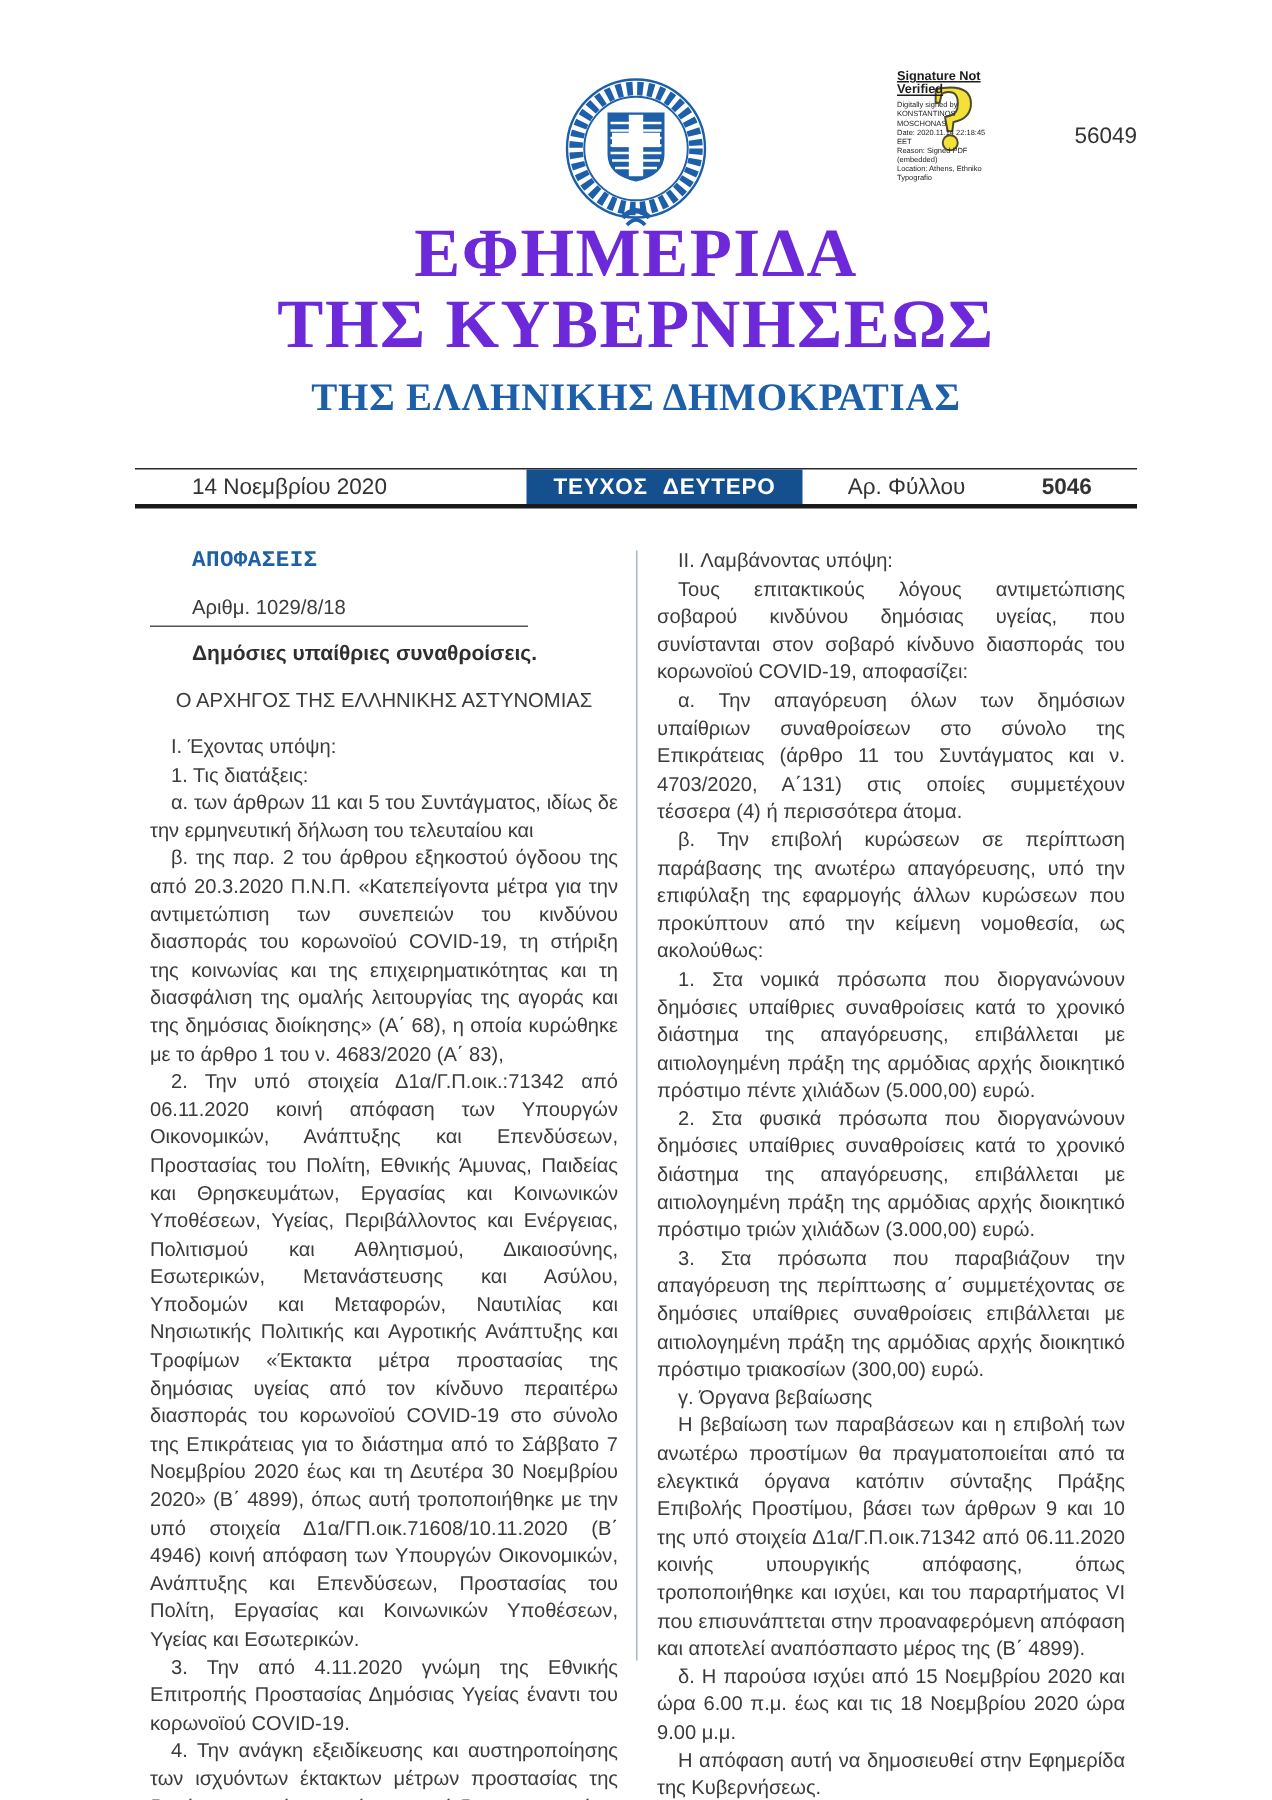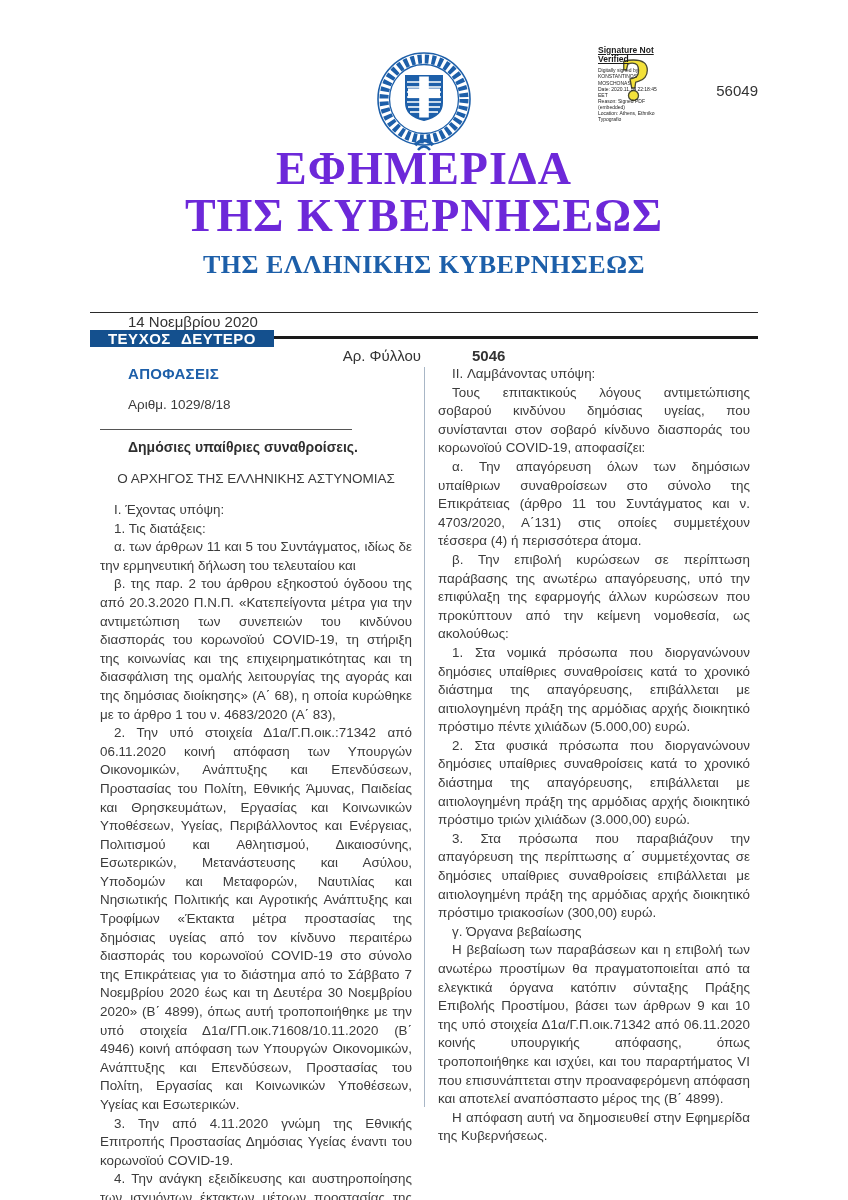--- a/index.html
+++ b/index.html
@@ -95,21 +95,20 @@
     position: absolute;
     top: 312px;
     left: 90px;
     width: 668px;
     height: 27px;
     border-top: 1.5px solid #2a2a2a;
     border-bottom: 3px solid #1a1a1a;
     display: flex;
     align-items: stretch;
     font-size: 15px;
-    flex-direction: column;
   }
   .infobar .cell-left {
     flex: 1;
     display: flex;
     align-items: center;
     padding-left: 38px;
     color: #333;
   }
   .infobar .cell-issue {
     width: 184px;
@@ -151,26 +150,27 @@
   .col-left { left: 0; }
   .col-right { left: 338px; }
 
   .sec-head {
     color: #1d5fa9;
     font-weight: bold;
     font-size: 15px;
     letter-spacing: 0.3px;
     padding-left: 28px;
     margin-bottom: 15px;
+    font-family: Liberation Mono, monospace;
   }
   .num-line {
     font-size: 13.5px;
     color: #3b3b3b;
     padding-left: 28px;
-    padding-bottom: 17px;
+    padding-bottom: 5px;
     border-bottom: 1.2px solid #555;
     width: 252px;
     margin-bottom: 9px;
   }
   .subject {
     font-weight: bold;
     font-size: 14px;
     color: #2f2f2f;
     padding-left: 28px;
     margin-bottom: 16px;
@@ -234,21 +234,21 @@
 Location: Athens, Ethniko
 Typografio</div>
   </div>
 
   <div class="page-number">56049</div>
 
   <div class="masthead">
     <div class="line1">ΕΦΗΜΕΡΙΔΑ</div>
     <div class="line2">ΤΗΣ ΚΥΒΕΡΝΗΣΕΩΣ</div>
   </div>
-  <div class="subtitle">ΤΗΣ ΕΛΛΗΝΙΚΗΣ ΚΥΒΕΡΝΗΣΕΩΣ</div>
+  <div class="subtitle">ΤΗΣ ΕΛΛΗΝΙΚΗΣ ΔΗΜΟΚΡΑΤΙΑΣ</div>
 
   <div class="infobar">
     <div class="cell-left">14 Νοεμβρίου 2020</div>
     <div class="cell-issue">ΤΕΥΧΟΣ ΔΕΥΤΕΡΟ</div>
     <div class="cell-right">
       <span>Αρ. Φύλλου</span>
       <b>5046</b>
     </div>
   </div>
 
@@ -272,18 +272,19 @@
     <div class="col col-right">
       <p class="body">II. Λαμβάνοντας υπόψη:</p>
       <p class="body">Τους επιτακτικούς λόγους αντιμετώπισης σοβαρού κινδύνου δημόσιας υγείας, που συνίστανται στον σοβαρό κίνδυνο διασποράς του κορωνοϊού COVID-19, αποφασίζει:</p>
       <p class="body">α. Την απαγόρευση όλων των δημόσιων υπαίθριων συναθροίσεων στο σύνολο της Επικράτειας (άρθρο 11 του Συντάγματος και ν. 4703/2020, Α΄131) στις οποίες συμμετέχουν τέσσερα (4) ή περισσότερα άτομα.</p>
       <p class="body">β. Την επιβολή κυρώσεων σε περίπτωση παράβασης της ανωτέρω απαγόρευσης, υπό την επιφύλαξη της εφαρμογής άλλων κυρώσεων που προκύπτουν από την κείμενη νομοθεσία, ως ακολούθως:</p>
       <p class="body">1. Στα νομικά πρόσωπα που διοργανώνουν δημόσιες υπαίθριες συναθροίσεις κατά το χρονικό διάστημα της απαγόρευσης, επιβάλλεται με αιτιολογημένη πράξη της αρμόδιας αρχής διοικητικό πρόστιμο πέντε χιλιάδων (5.000,00) ευρώ.</p>
       <p class="body">2. Στα φυσικά πρόσωπα που διοργανώνουν δημόσιες υπαίθριες συναθροίσεις κατά το χρονικό διάστημα της απαγόρευσης, επιβάλλεται με αιτιολογημένη πράξη της αρμόδιας αρχής διοικητικό πρόστιμο τριών χιλιάδων (3.000,00) ευρώ.</p>
       <p class="body">3. Στα πρόσωπα που παραβιάζουν την απαγόρευση της περίπτωσης α΄ συμμετέχοντας σε δημόσιες υπαίθριες συναθροίσεις επιβάλλεται με αιτιολογημένη πράξη της αρμόδιας αρχής διοικητικό πρόστιμο τριακοσίων (300,00) ευρώ.</p>
       <p class="body">γ. Όργανα βεβαίωσης</p>
       <p class="body">Η βεβαίωση των παραβάσεων και η επιβολή των ανωτέρω προστίμων θα πραγματοποιείται από τα ελεγκτικά όργανα κατόπιν σύνταξης Πράξης Επιβολής Προστίμου, βάσει των άρθρων 9 και 10 της υπό στοιχεία Δ1α/Γ.Π.οικ.71342 από 06.11.2020 κοινής υπουργικής απόφασης, όπως τροποποιήθηκε και ισχύει, και του παραρτήματος VI που επισυνάπτεται στην προαναφερόμενη απόφαση και αποτελεί αναπόσπαστο μέρος της (Β΄ 4899).</p>
+      <p class="body">δ. Η παρούσα ισχύει από 15 Νοεμβρίου 2020 και ώρα 6.00 π.μ. έως και τις 18 Νοεμβρίου 2020 ώρα 9.00 μ.μ.</p>
       <p class="body">Η απόφαση αυτή να δημοσιευθεί στην Εφημερίδα της Κυβερνήσεως.</p>
 
     </div>
   </div>
 
 </div>
 
 </body></html>

